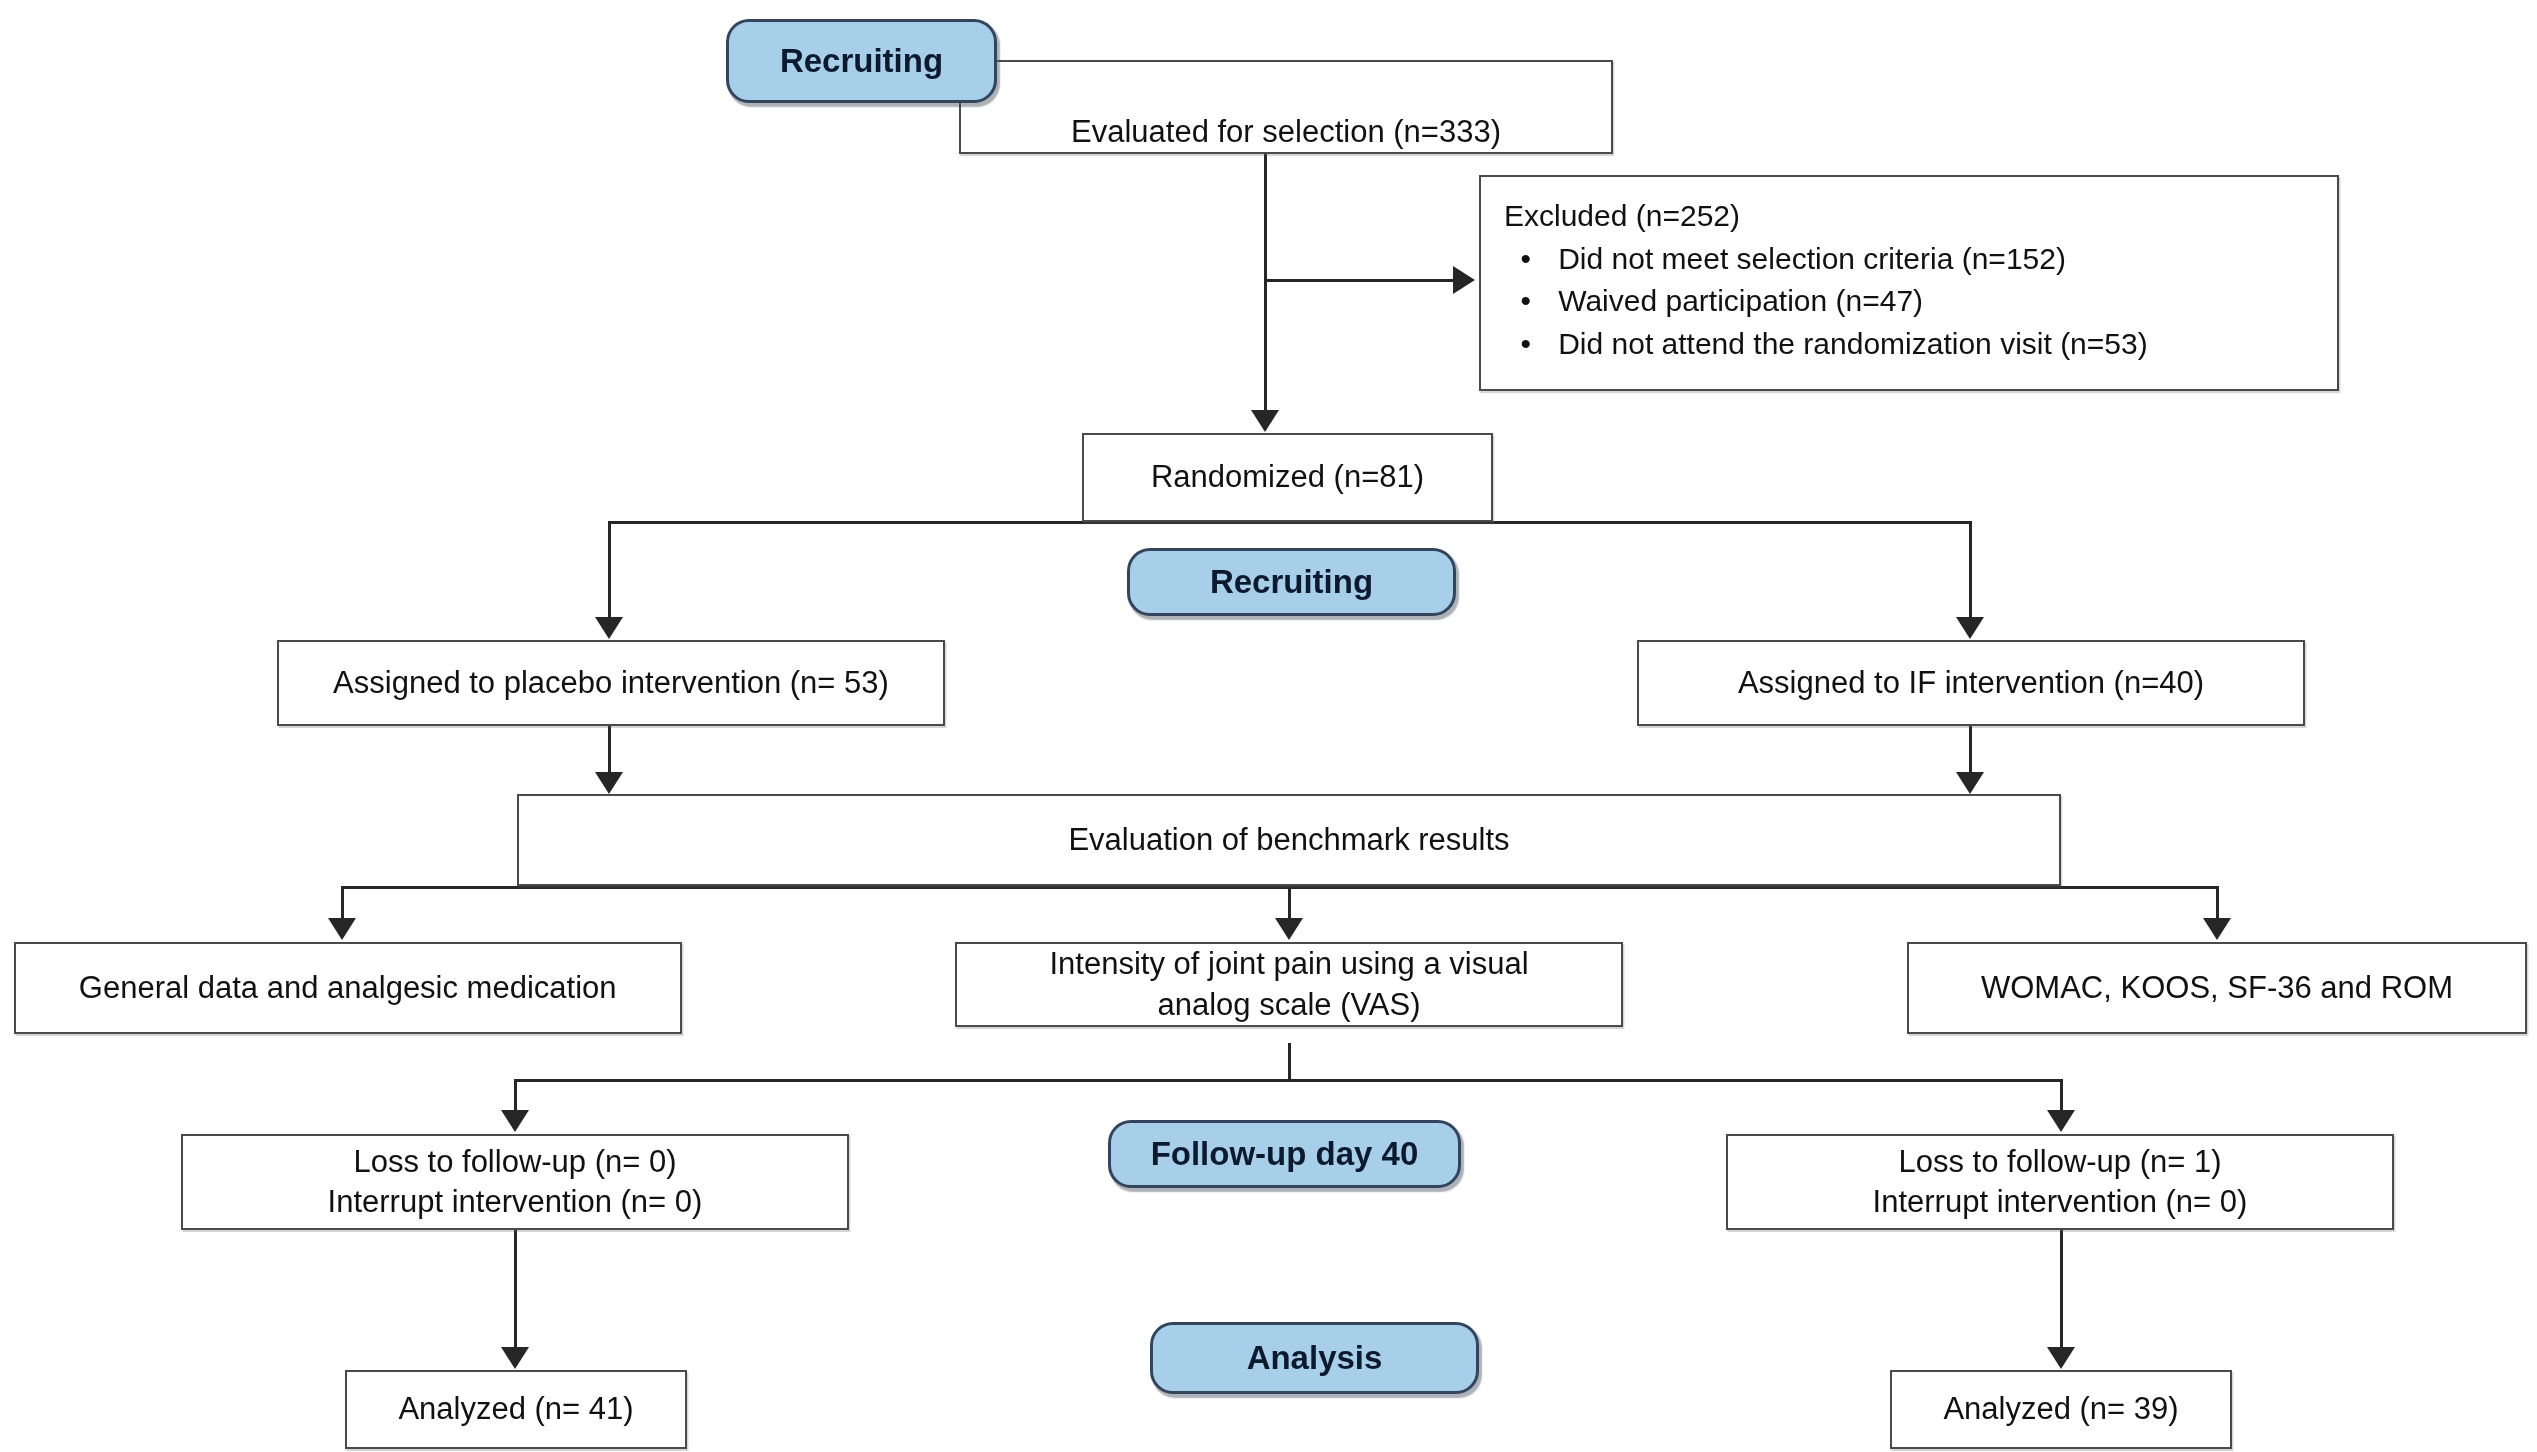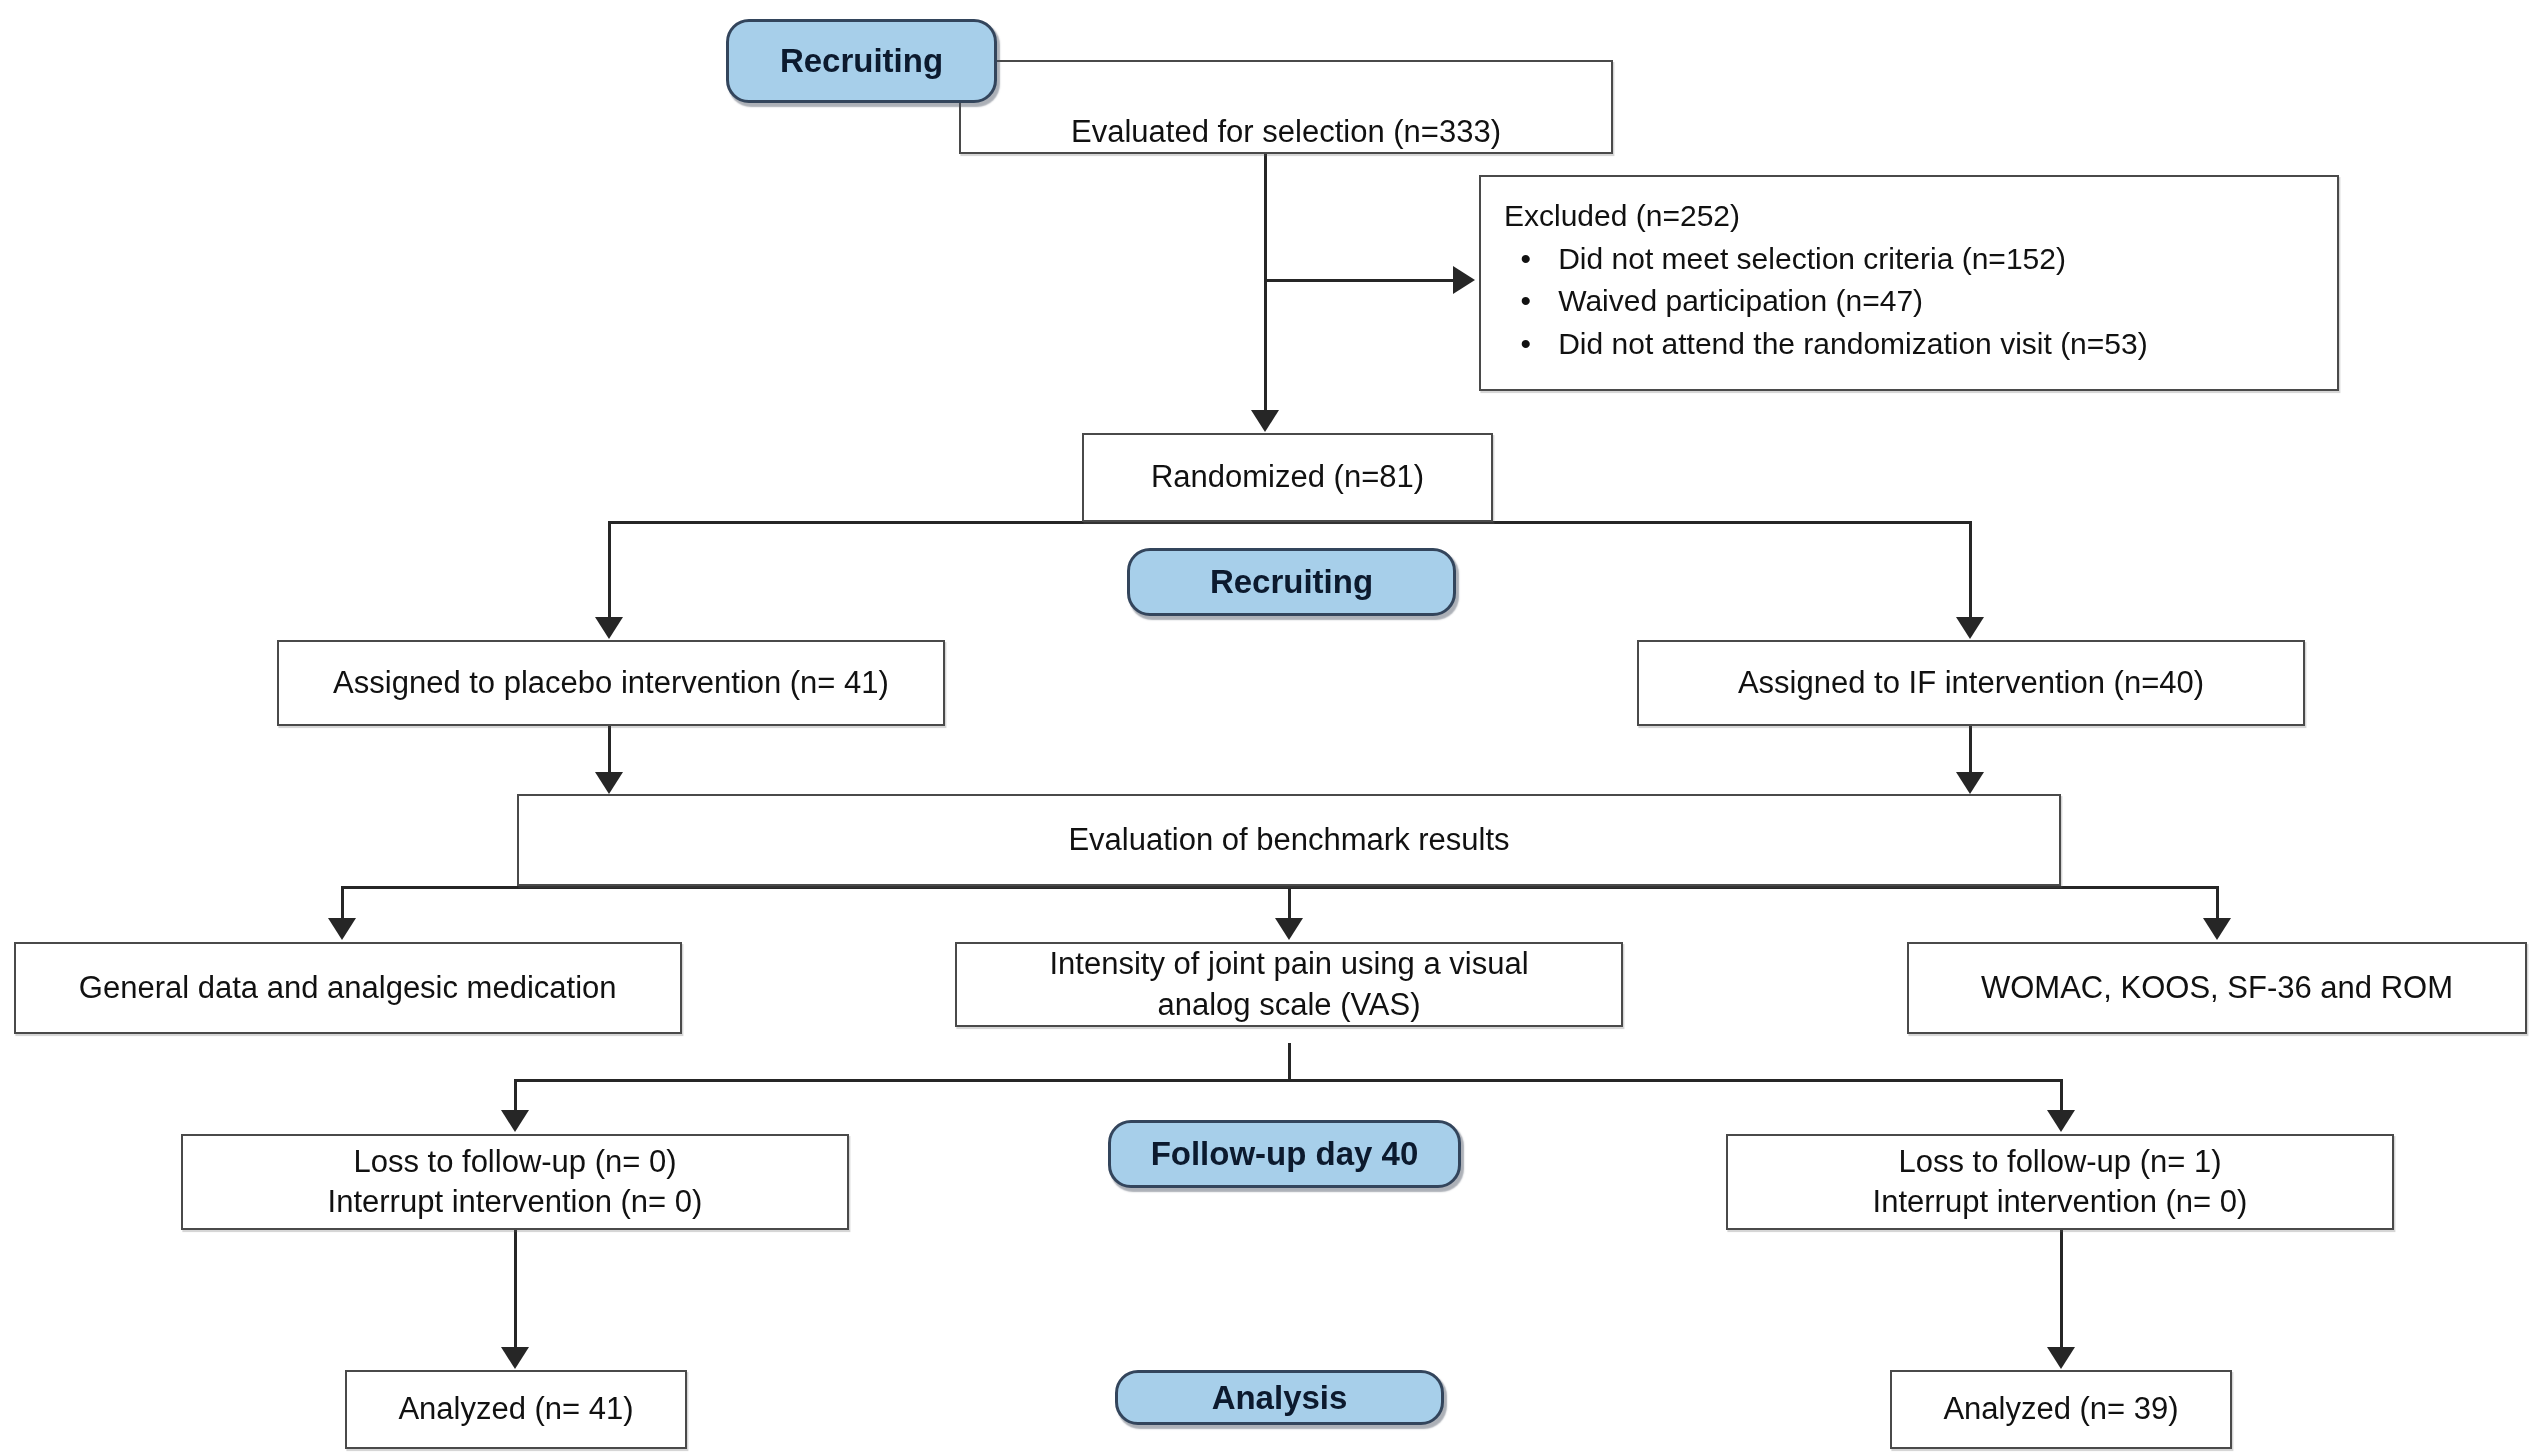--- a/index.html
+++ b/index.html
@@ -100,21 +100,21 @@
 
   <div class="stage" style="left:726px;top:19px;width:271px;height:84px;">
     <span>Recruiting</span>
   </div>
   <div class="stage" style="left:1127px;top:548px;width:329px;height:68px;">
     <span>Recruiting</span>
   </div>
   <div class="stage" style="left:1108px;top:1120px;width:353px;height:68px;">
     <span>Follow-up day 40</span>
   </div>
-  <div class="stage" style="left:1115px;top:1322px;width:329px;height:55px;margin-top:48px;">
+  <div class="stage" style="left:1150px;top:1322px;width:329px;height:72px;">
     <span>Analysis</span>
   </div>
 
   <div class="box" style="left:959px;top:60px;width:654px;height:94px;justify-content:flex-end;">
     <span>Evaluated for selection (n=333)</span>
   </div>
 
   <div class="box left" style="left:1479px;top:175px;width:860px;height:216px;">
     <div>Excluded (n=252)</div>
     <div class="bullet-row">
@@ -129,21 +129,21 @@
       <span class="bullet">•</span>
       <span>Did not attend the randomization visit (n=53)</span>
     </div>
   </div>
 
   <div class="box" style="left:1082px;top:433px;width:411px;height:89px;">
     <span>Randomized (n=81)</span>
   </div>
 
   <div class="box" style="left:277px;top:640px;width:668px;height:86px;">
-    <span>Assigned to placebo intervention (n= 41)</span>
+    <span>Assigned to placebo intervention (n= 53)</span>
   </div>
   <div class="box" style="left:1637px;top:640px;width:668px;height:86px;">
     <span>Assigned to IF intervention (n=40)</span>
   </div>
 
   <div class="box" style="left:517px;top:794px;width:1544px;height:92px;">
     <span>Evaluation of benchmark results</span>
   </div>
 
   <div class="box" style="left:13.7px;top:942px;width:668px;height:92px;">

